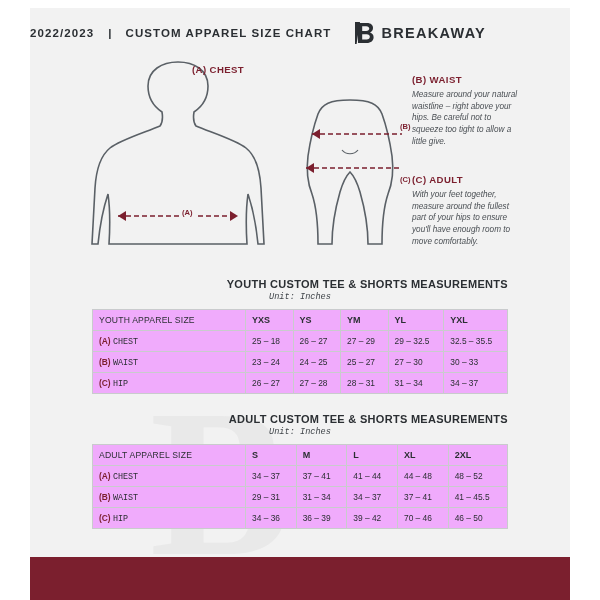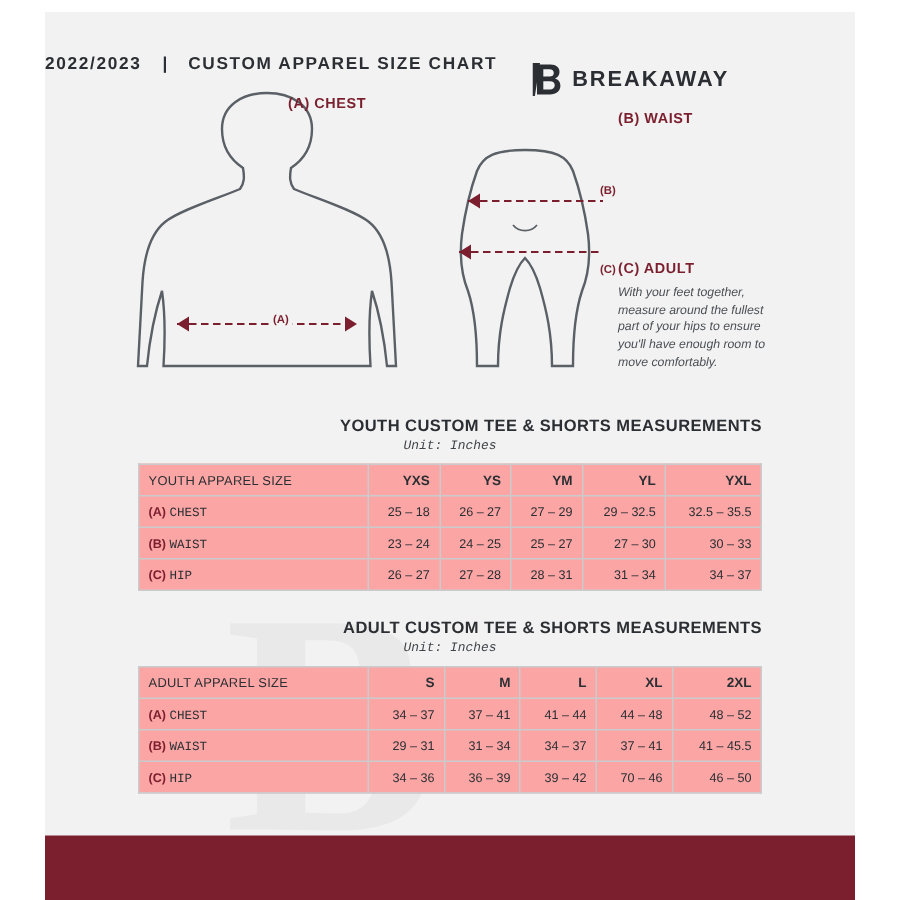--- a/index.html
+++ b/index.html
@@ -66,21 +66,20 @@
     font-size: 11.5px;
     font-weight: bold;
     color: #2b2f33;
     padding: 0 4px;
   }
   .brand {
     display: flex;
     align-items: center;
     gap: 7px;
     margin-left: 14px;
-    margin-top: 20px;
   }
   .brand-mark {
     width: 19px;
     height: 22px;
     position: relative;
   }
   .brand-name {
     font-size: 14.5px;
     font-weight: bold;
     letter-spacing: 1.3px;
@@ -145,29 +144,29 @@
     font-size: 8.6px;
     font-style: italic;
     color: #3f4449;
     margin-top: 2px;
     margin-bottom: 7px;
     font-family: Liberation Mono, monospace;
   }
   table {
     width: 100%;
     border-collapse: collapse;
-    background: #fca5a5;
+    background: #f0abfc;
   }
   th, td {
     border: 1px solid #c9cbcd;
     font-size: 8.4px;
     color: #2b2f33;
     height: 20px;
     padding: 0 6px;
-    text-align: right;
+    text-align: left;
     font-weight: normal;
   }
   th.rowhead, td.rowhead {
     text-align: left;
     width: 140px;
   }
   th.rowhead {
     font-size: 8.6px;
     letter-spacing: 0.2px;
   }
@@ -260,20 +259,21 @@
 
       <span class="tag" style="left:150px; top:152px;">(A)</span>
       <span class="tag" style="left:368px; top:66px;">(B)</span>
       <span class="tag" style="left:368px; top:119px;">(C)</span>
 
       <div class="callout co-chest">
         <div class="callout-title">(A) CHEST</div>
       </div>
       <div class="callout co-waist">
         <div class="callout-title">(B) WAIST</div>
+        <div class="callout-body">Measure around your natural waistline – right above your hips. Be careful not to squeeze too tight to allow a little give.</div>
       </div>
       <div class="callout co-hips">
         <div class="callout-title">(C) ADULT</div>
         <div class="callout-body">With your feet together, measure around the fullest part of your hips to ensure you'll have enough room to move comfortably.</div>
       </div>
     </div>
 
     <div class="section sec-youth">
       <div class="sec-title">YOUTH CUSTOM TEE &amp; SHORTS MEASUREMENTS</div>
       <div class="sec-unit">Unit: Inches</div>

